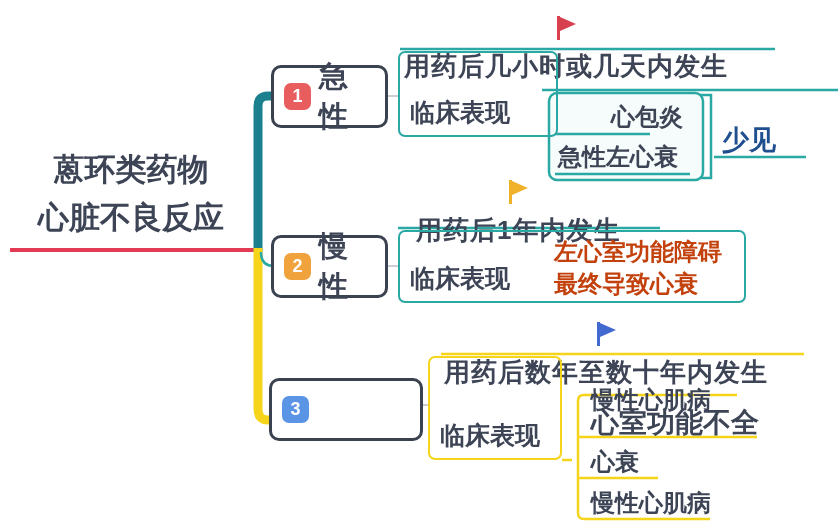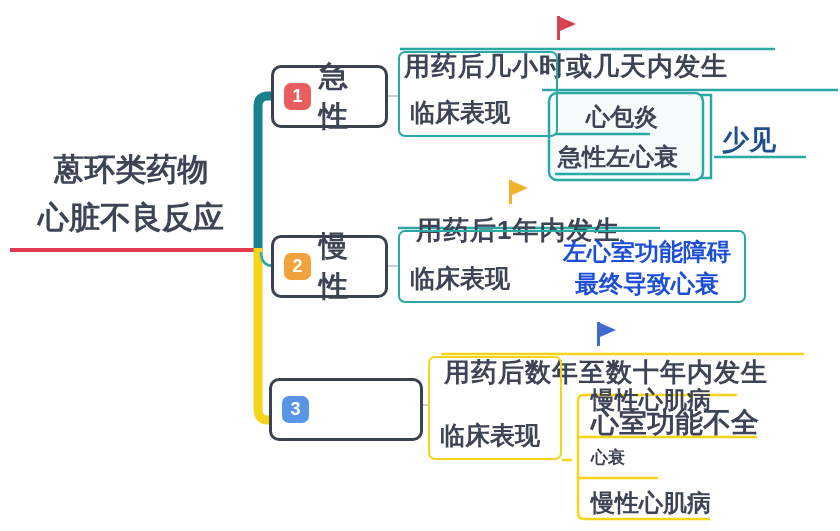--- a/index.html
+++ b/index.html
@@ -26,22 +26,22 @@
   .badge-blue{background:#5a95e5;}
   
   .flag-row{position:absolute;display:flex;align-items:center;gap:7px;font-weight:bold;
     font-size:26px;letter-spacing:1px;color:#3d4455;flex-direction:column;}
   .flag-row svg{flex:0 0 auto;}
   
   .cbox{position:absolute;box-sizing:border-box;border-radius:7px;background:transparent;}
   .cbox.teal{border:2.5px solid #2aa8a3;}
   .cbox.yellow{border:2.5px solid #f6d41a;}
   .cbox .lbl{position:absolute;left:10px;bottom:6px;font-weight:bold;font-size:25px;white-space:nowrap;color:#3d4455;font-family:Liberation Serif, serif;}
-  .two-line{position:absolute;right:4px;top:4px;width:186px;text-align:center;
-    font-weight:bold;font-size:24px;line-height:32px;color:#1d4ed8;}
+  .two-line{position:absolute;right:4px;top:4px;width:186px;text-align:left;
+    font-weight:bold;font-size:24px;line-height:32px;color:#c2410c;}
   .summary-note{color:#1f4f8f;font-size:27px;}
 </style>
 </head>
 <body>
 
 <div class="canvas">
 
   <svg class="layer" width="840" height="531" viewBox="0 0 840 531">
 
     <path d="M10,250 H258" stroke="#e23b53" stroke-width="4" fill="none"></path>
@@ -121,22 +121,22 @@
     <div class="two-line">
       <div>左心室功能障碍</div>
       <div>最终导致心衰</div>
     </div>
   </div>
 
   <div class="cbox yellow" style="left:428px;top:356px;width:134px;height:104px;">
     <span class="lbl">临床表现</span>
   </div>
 
-  <div class="t" style="left:562px;top:101px;font-size:24px;padding-left:24px;">心包炎</div>
+  <div class="t" style="left:587px;top:101px;font-size:24px;padding-left:24px;">心包炎</div>
   <div class="t" style="left:558px;top:141px;font-size:24px;">急性左心衰</div>
   <div class="t summary-note" style="left:722px;top:122px;">少见</div>
 
   <div class="t" style="left:591px;top:364px;font-size:24px;margin-top:20px;">慢性心肌病</div>
   <div class="t" style="left:591px;top:404px;font-size:28px;">心室功能不全</div>
-  <div class="t" style="left:591px;top:446px;font-size:17px;">心衰</div>
+  <div class="t" style="left:591px;top:446px;font-size:24px;">心衰</div>
   <div class="t" style="left:591px;top:487px;font-size:24px;">慢性心肌病</div>
 
 </div>
 
 </body></html>

